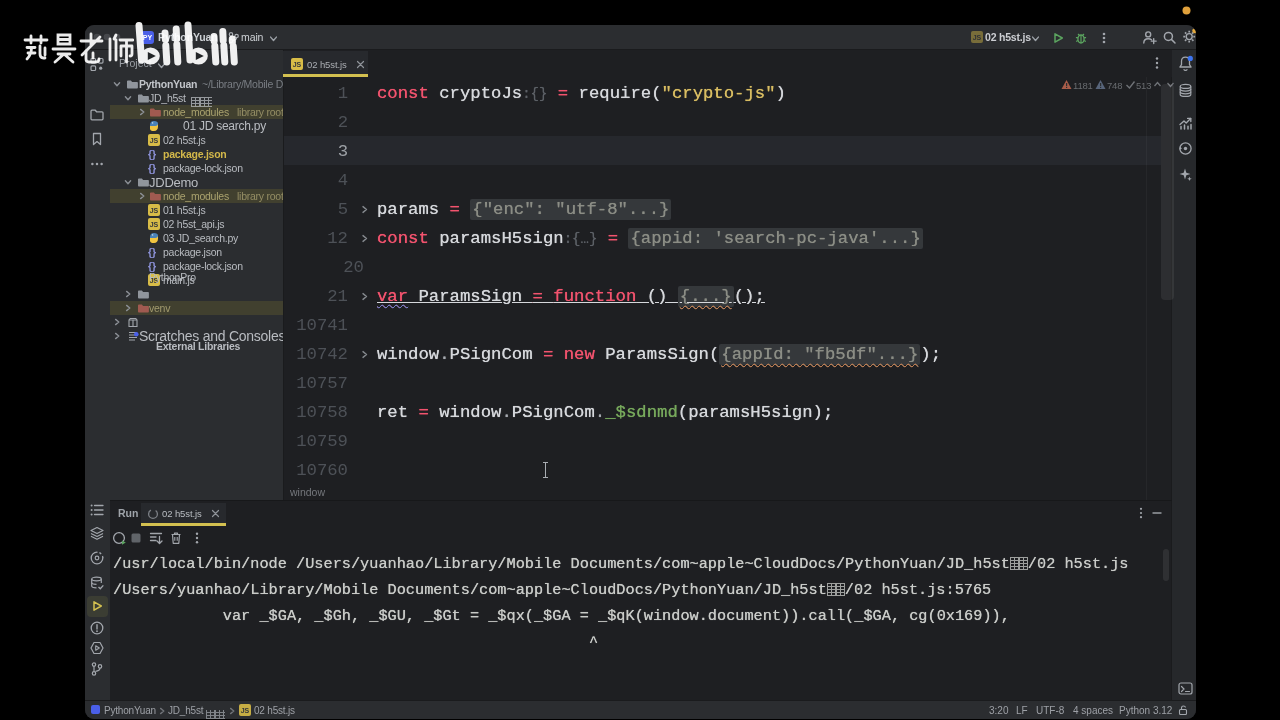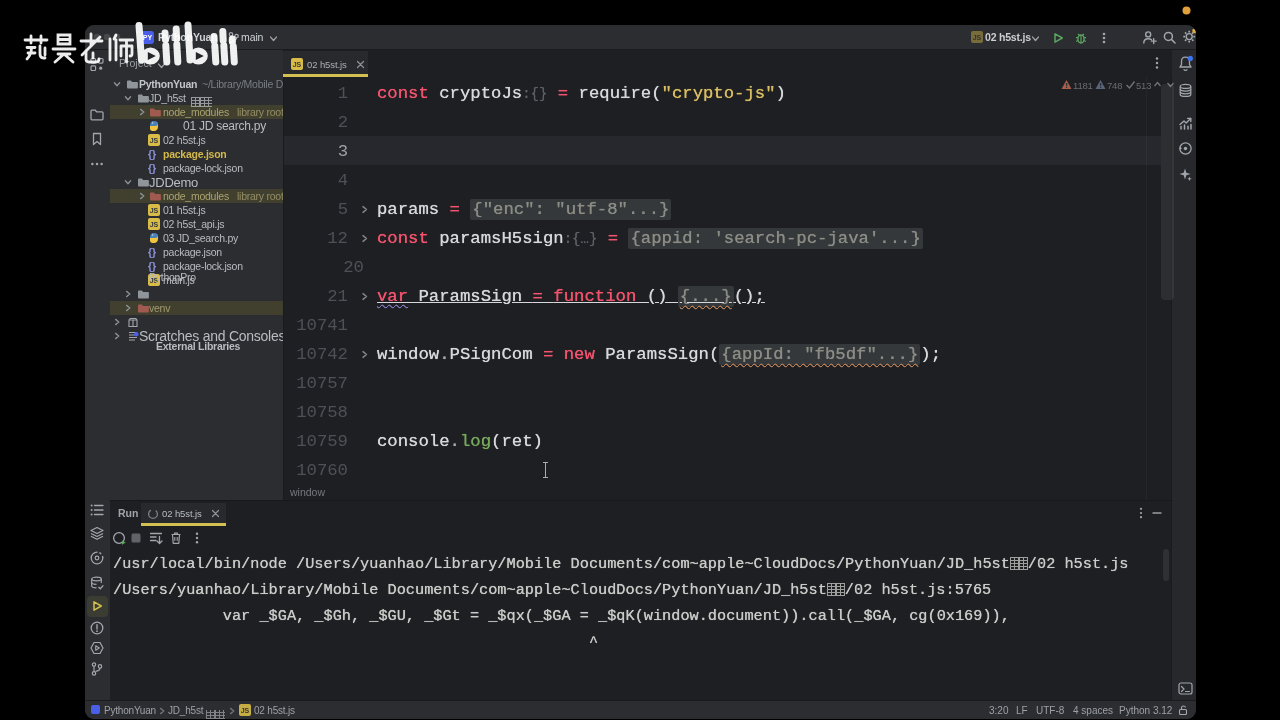--- a/index.html
+++ b/index.html
@@ -300,21 +300,21 @@
       <polyline points="3.0,1.6 6.5,4.5 3.0,7.4" stroke="#85898e" stroke-width="1.4" stroke-linecap="round" stroke-linejoin="round"></polyline>
     </svg>
     <svg style="position:absolute;left:275px;top:324.6px;" width="9" height="9" viewBox="0 0 9 9" fill="none">
       <polyline points="3.0,1.6 6.5,4.5 3.0,7.4" stroke="#85898e" stroke-width="1.4" stroke-linecap="round" stroke-linejoin="round"></polyline>
     </svg>
     <div class="cl" style="top:53.6px;"><span class="k">const</span> cryptoJs<span class="inlay">:{}</span> <span class="k">=</span> require(<span class="s">"crypto-js"</span>)</div>
     <div class="cl" style="top:169.6px;">params <span class="k">=</span> <span class="fold">{"enc": "utf-8"...}</span></div>
     <div class="cl" style="top:198.6px;"><span class="k">const</span> paramsH5sign<span class="inlay">:{…}</span> <span class="k">=</span> <span class="fold">{appid: 'search-pc-java'...}</span></div>
     <div class="cl" style="top:256.6px;text-decoration:underline;"><span class="k wavyb">var</span> ParamsSign <span class="k">=</span> <span class="k">function</span> () <span class="fold wavyo">{...}</span>();</div>
     <div class="cl" style="top:314.6px;">window<span class="dot">.</span>PSignCom <span class="k">=</span> <span class="k">new</span> ParamsSign(<span class="fold wavyo">{appId: "fb5df"...}</span>);</div>
-    <div class="cl" style="top:401.6px;">console<span class="dot">.</span><span class="fn">log</span>(ret)</div>
+    <div class="cl" style="top:372.6px;">ret <span class="k">=</span> window<span class="dot">.</span>PSignCom<span class="dot">.</span><span class="fn">_$sdnmd</span>(paramsH5sign);</div>
     <div class="abs" style="left:460px;top:438px;width:1px;height:14px;background:#a9adb2;"></div>
     <div class="abs" style="left:458px;top:437px;width:5px;height:1px;background:#a9adb2;"></div>
     <div class="abs" style="left:458px;top:452px;width:5px;height:1px;background:#a9adb2;"></div>
     <div style="position:absolute;left:205px;top:461px;font:400 10.5px/13.5px &quot;Liberation Sans&quot;,sans-serif;color:#75787d;white-space:pre;">window</div>
     <svg style="position:absolute;left:976px;top:54px;" width="11" height="11" viewBox="0 0 11 11" fill="none">
       <path d="M5.5 1 L10.5 10 H0.5 Z" fill="#a85c49"></path>
       <rect x="5" y="4" width="1.2" height="3" fill="#2b2d30"></rect>
       <rect x="5" y="7.8" width="1.2" height="1.2" fill="#2b2d30"></rect>
     </svg>
     <div style="position:absolute;left:988px;top:55px;font:400 9.5px/12.5px &quot;Liberation Sans&quot;,sans-serif;color:#696c70;white-space:pre;letter-spacing:-.2px;">1181</div>

